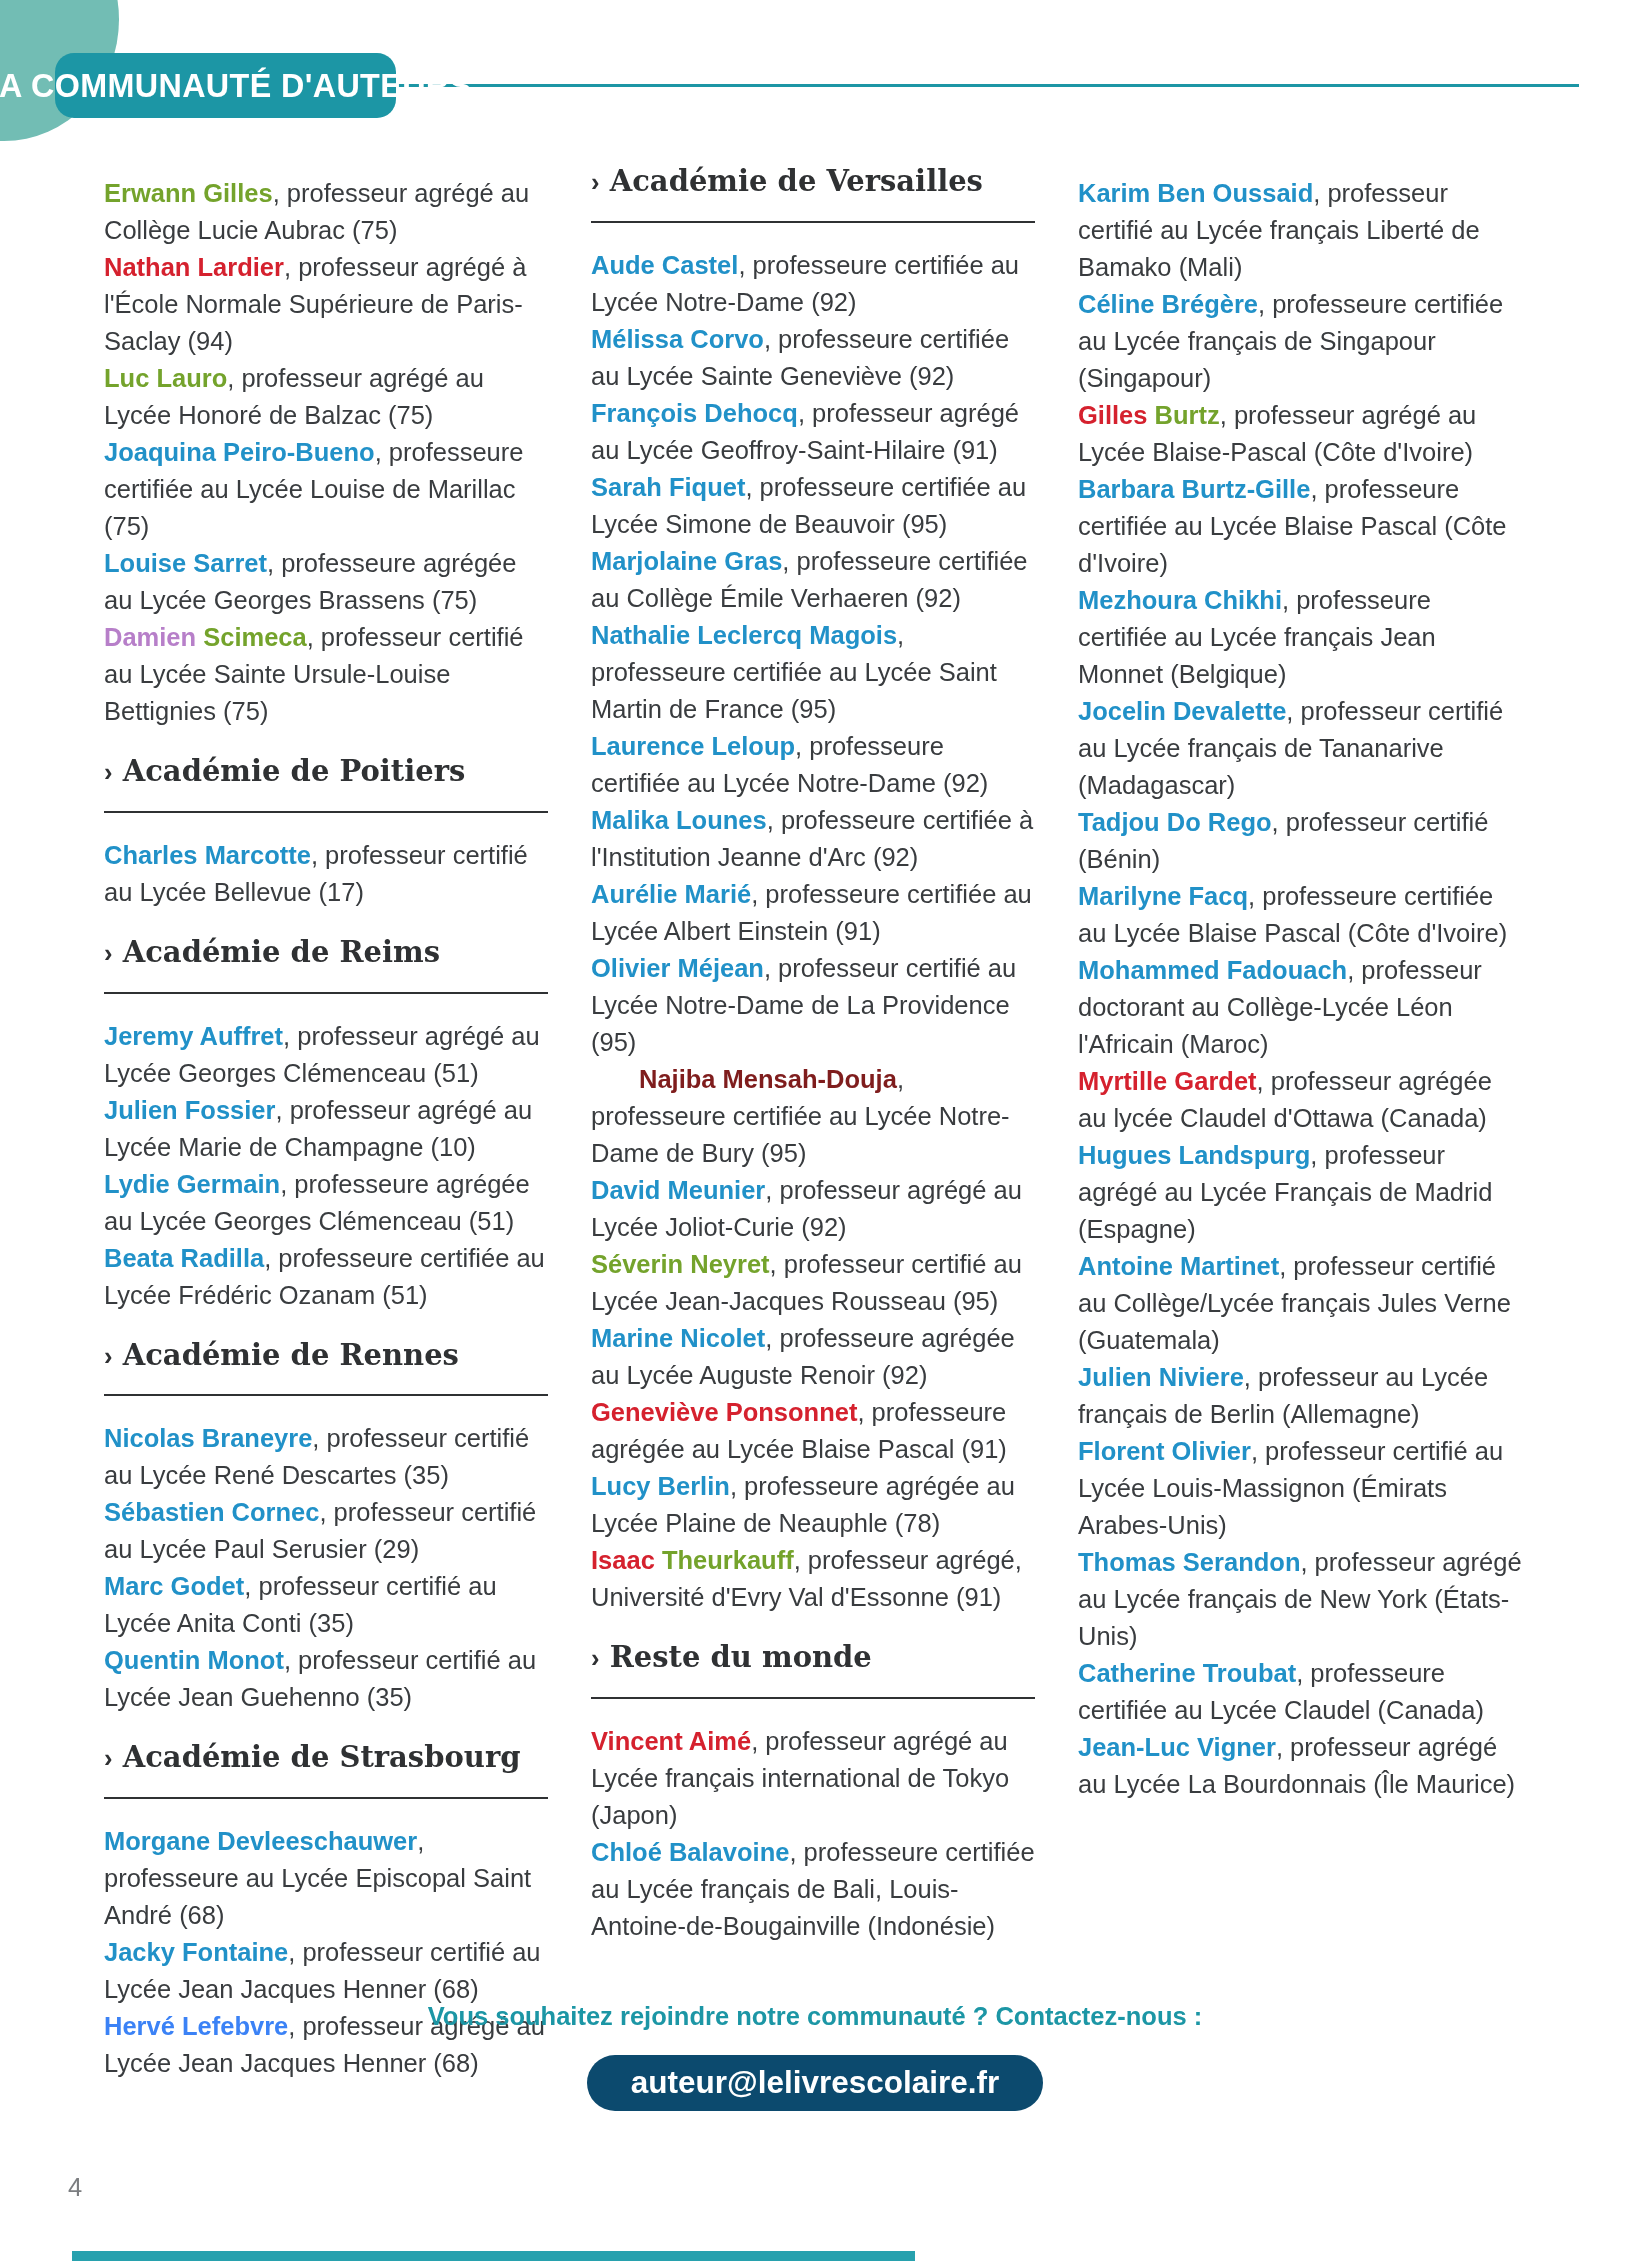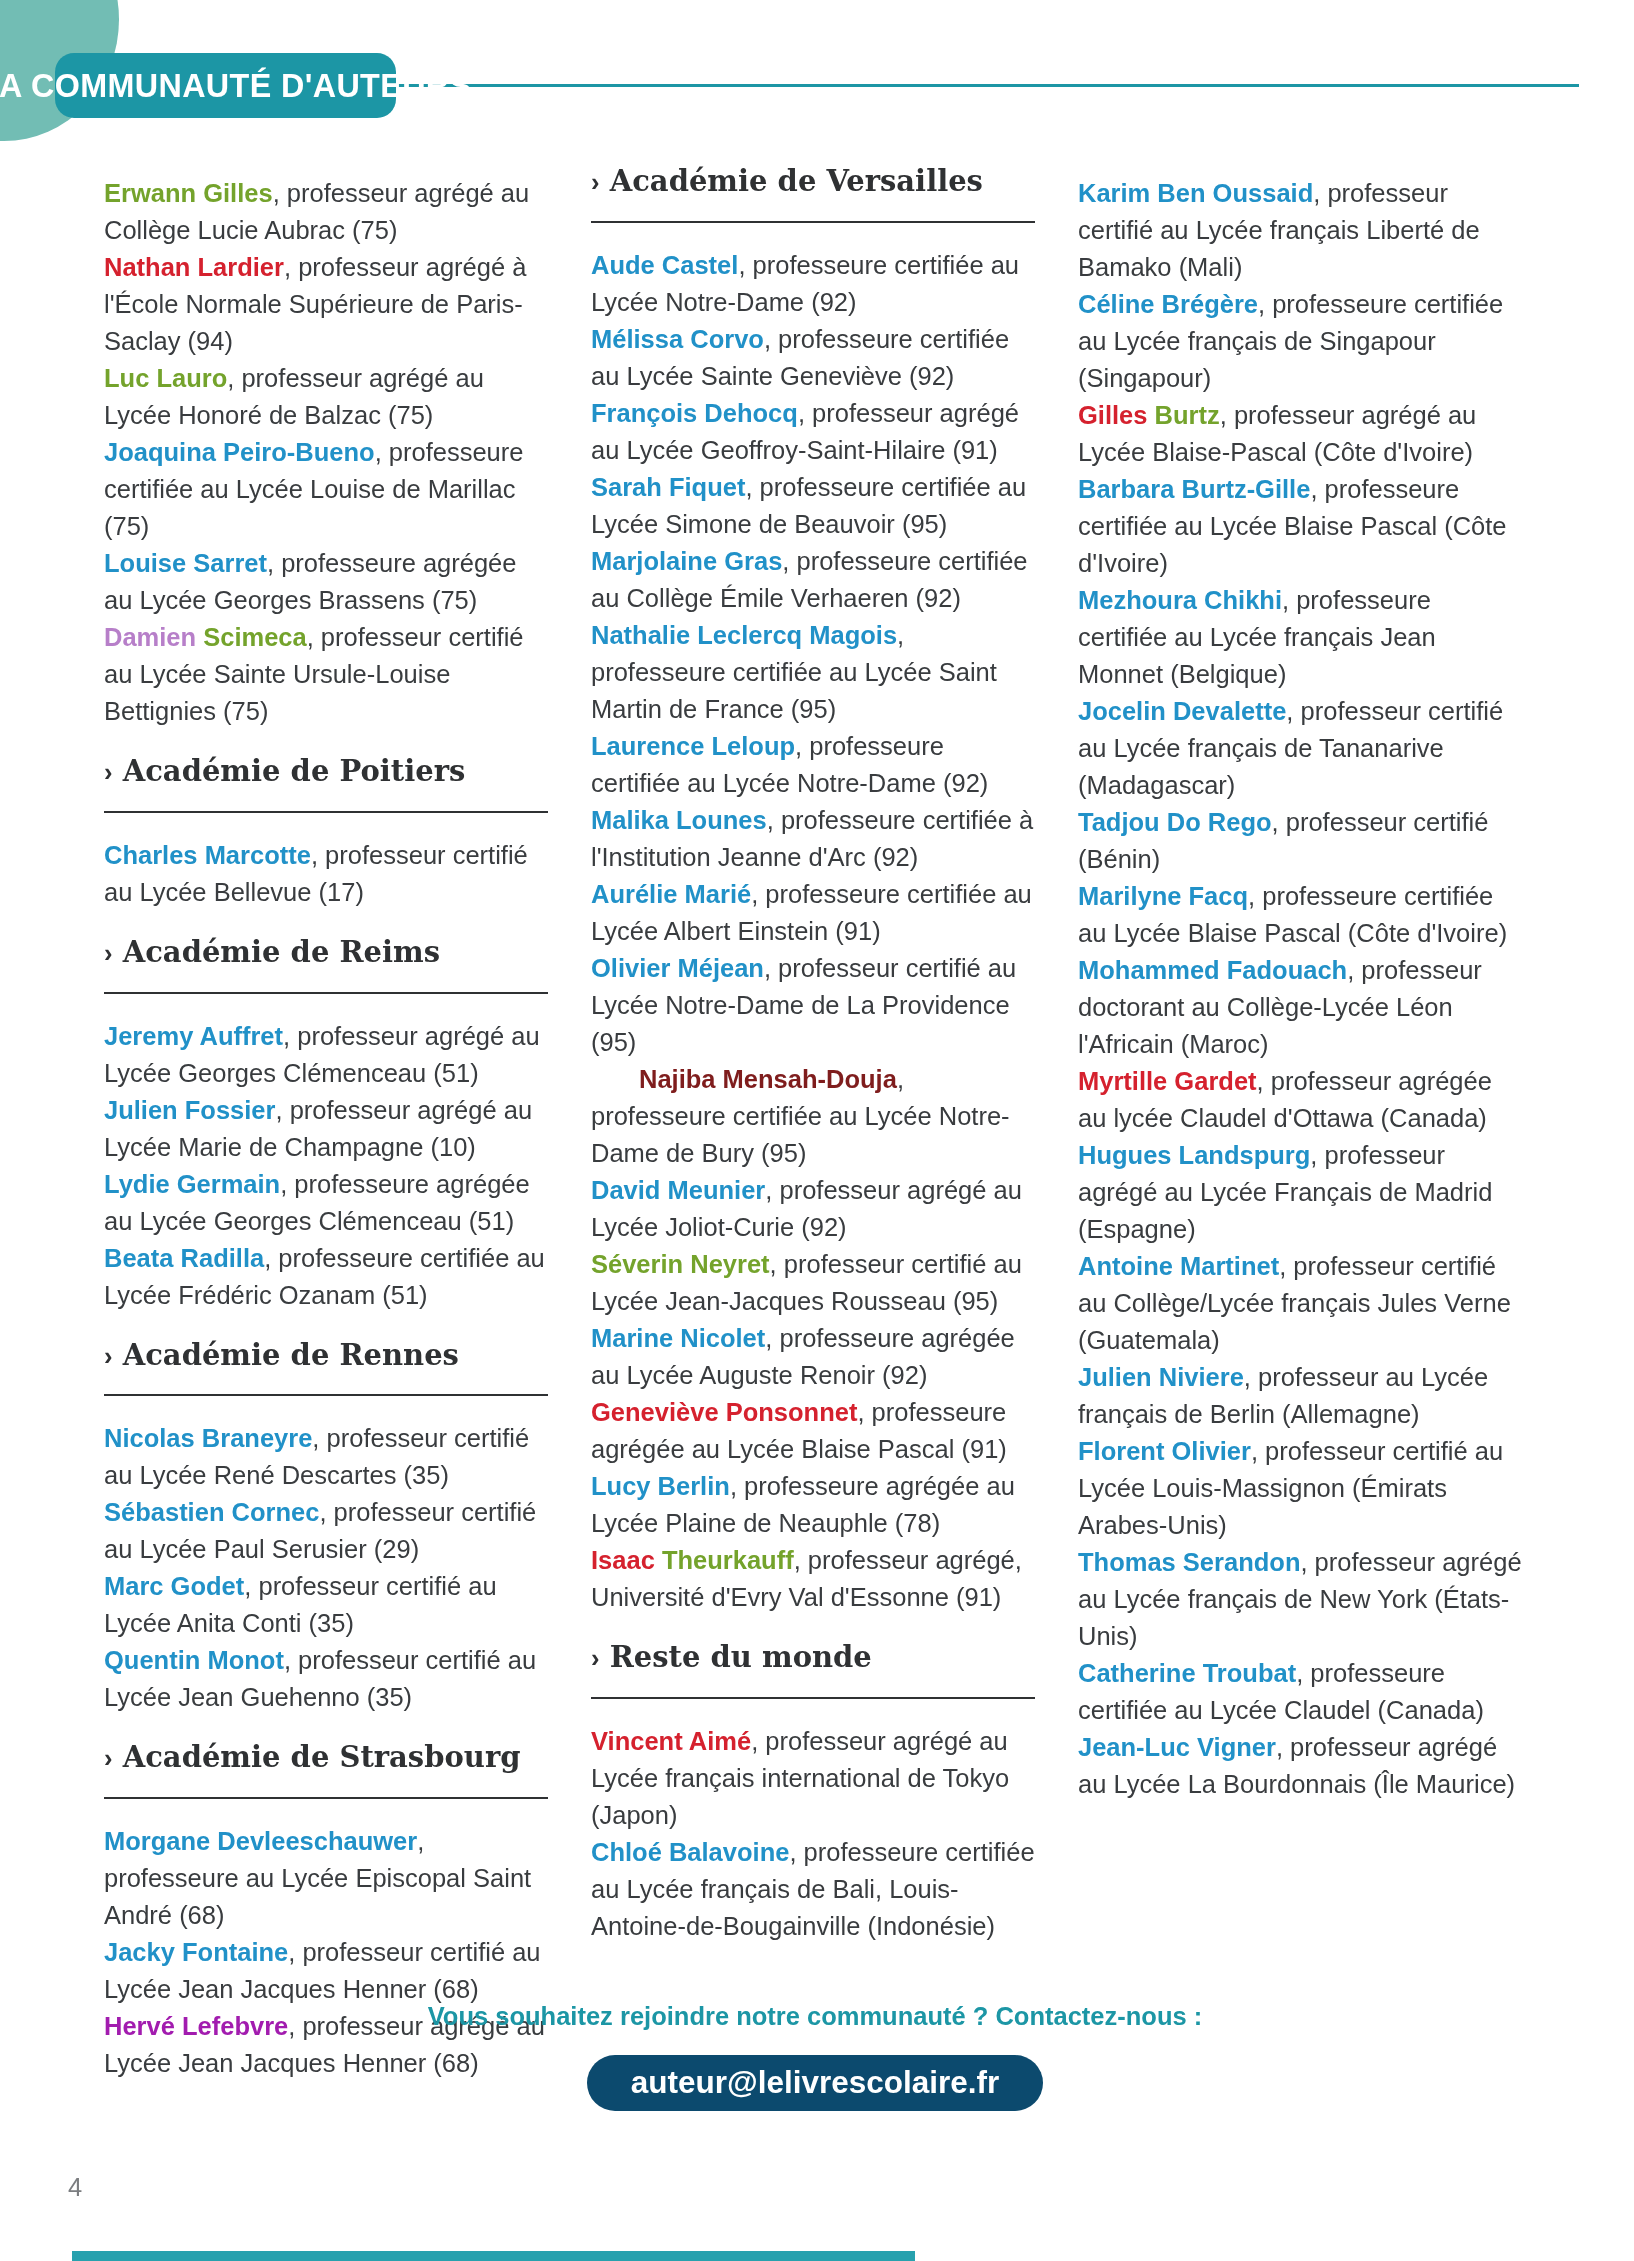--- a/index.html
+++ b/index.html
@@ -77,21 +77,21 @@
     <p class="entry"><b style="color: rgb(33, 145, 200);">Lydie Germain</b><span>, professeure agrégée au Lycée Georges Clémenceau (51)</span></p>
     <p class="entry"><b style="color: rgb(33, 145, 200);">Beata Radilla</b><span>, professeure certifiée au Lycée Frédéric Ozanam (51)</span></p>
     <h3 class="academy-heading"><span class="arrow">›</span><span>Académie de Rennes</span></h3>
     <p class="entry"><b style="color: rgb(33, 145, 200);">Nicolas Braneyre</b><span>, professeur certifié au Lycée René Descartes (35)</span></p>
     <p class="entry"><b style="color: rgb(33, 145, 200);">Sébastien Cornec</b><span>, professeur certifié au Lycée Paul Serusier (29)</span></p>
     <p class="entry"><b style="color: rgb(33, 145, 200);">Marc Godet</b><span>, professeur certifié au Lycée Anita Conti (35)</span></p>
     <p class="entry"><b style="color: rgb(33, 145, 200);">Quentin Monot</b><span>, professeur certifié au Lycée Jean Guehenno (35)</span></p>
     <h3 class="academy-heading"><span class="arrow">›</span><span>Académie de Strasbourg</span></h3>
     <p class="entry"><b style="color: rgb(33, 145, 200);">Morgane Devleeschauwer</b><span>, professeure au Lycée Episcopal Saint André (68)</span></p>
     <p class="entry"><b style="color: rgb(33, 145, 200);">Jacky Fontaine</b><span>, professeur certifié au Lycée Jean Jacques Henner (68)</span></p>
-    <p class="entry"><b style="color: #a21caf;">Hervé Lefebvre</b><span>, professeur agrégé au Lycée Jean Jacques Henner (68)</span></p>
+    <p class="entry"><b style="color: #3b82f6;">Hervé Lefebvre</b><span>, professeur agrégé au Lycée Jean Jacques Henner (68)</span></p>
   </div>
 <div class="col" id="col2">
     <h3 class="academy-heading"><span class="arrow">›</span><span>Académie de Versailles</span></h3>
     <p class="entry"><b style="color: rgb(33, 145, 200);">Aude Castel</b><span>, professeure certifiée au Lycée Notre-Dame (92)</span></p>
     <p class="entry"><b style="color: rgb(33, 145, 200);">Mélissa Corvo</b><span>, professeure certifiée au Lycée Sainte Geneviève (92)</span></p>
     <p class="entry"><b style="color: rgb(33, 145, 200);">François Dehocq</b><span>, professeur agrégé au Lycée Geoffroy-Saint-Hilaire (91)</span></p>
     <p class="entry"><b style="color: rgb(33, 145, 200);">Sarah Fiquet</b><span>, professeure certifiée au Lycée Simone de Beauvoir (95)</span></p>
     <p class="entry"><b style="color: rgb(33, 145, 200);">Marjolaine Gras</b><span>, professeure certifiée au Collège Émile Verhaeren (92)</span></p>
     <p class="entry"><b style="color: rgb(33, 145, 200);">Nathalie Leclercq Magois</b><span>, professeure certifiée au Lycée Saint Martin de France (95)</span></p>
     <p class="entry"><b style="color: rgb(33, 145, 200);">Laurence Leloup</b><span>, professeure certifiée au Lycée Notre-Dame (92)</span></p>

